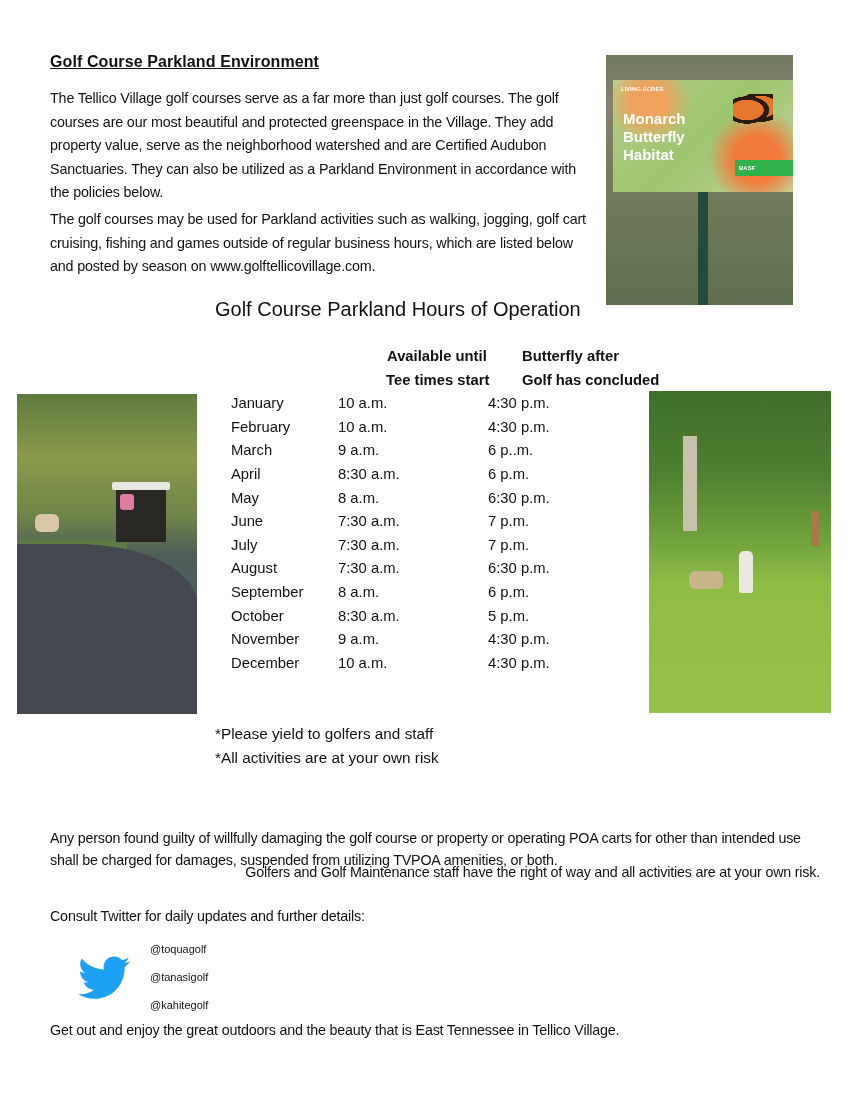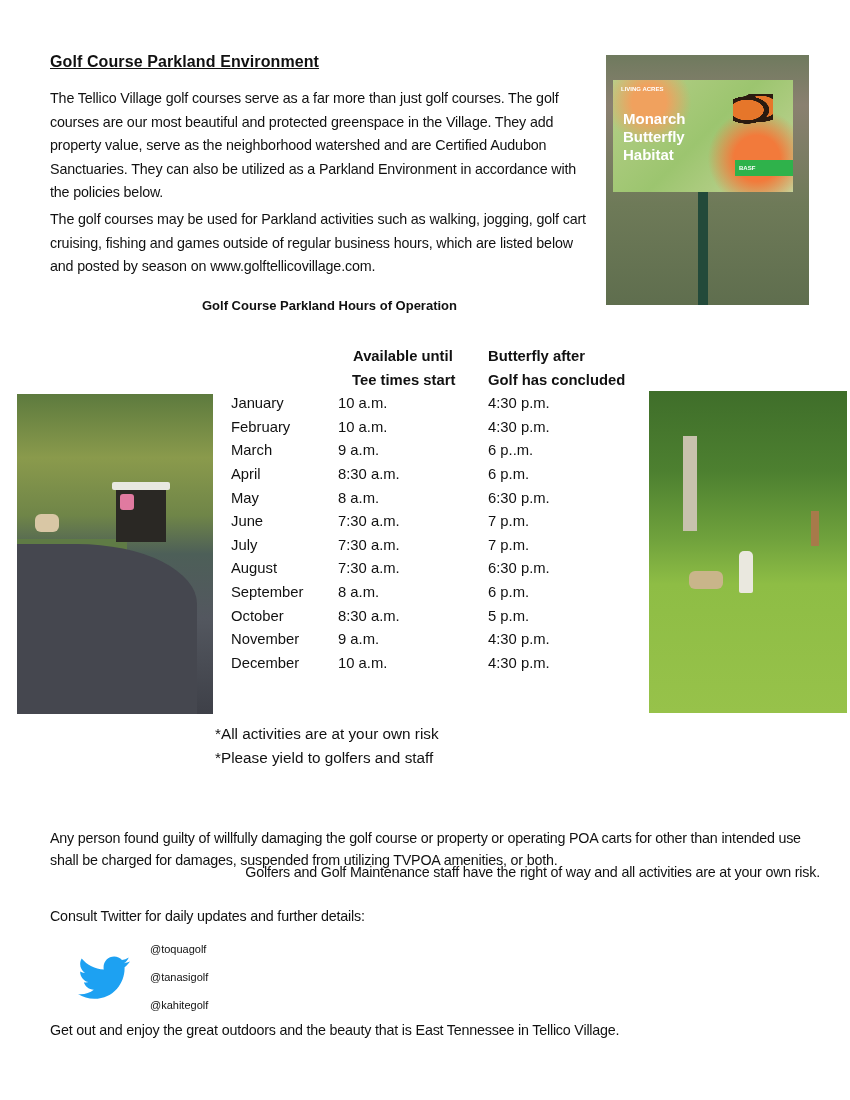--- a/index.html
+++ b/index.html
@@ -3,36 +3,36 @@
 <meta charset="utf-8">
 <style>
   html, body { margin: 0; padding: 0; background: #ffffff; }
   body { width: 850px; height: 1100px; position: relative; overflow: hidden;
          font-family: "Liberation Sans", "DejaVu Sans", sans-serif; color: #111; }
   .abs { position: absolute; }
   .title { left: 50px; top: 53px; font-size: 16px; font-weight: bold; text-decoration: underline; letter-spacing: 0.1px; }
   .para { left: 50px; width: 540px; font-size: 14.3px; line-height: 23.5px; letter-spacing: -0.15px; }
   .p1 { top: 87px; }
   .p2 { top: 208px; }
-  .section-head { left: 202px; top: 298px; font-size: 13px; font-weight: bold; }
+  .section-head { left: 215px; top: 298px; font-size: 20px; font-weight: normal; }
   .hours { left: 215px; top: 345px; font-size: 14.8px; }
   .hours .row { position: relative; height: 23.6px; line-height: 23.6px; }
   .hours .c1 { position: absolute; left: 16px; width: 120px; }
   .hours .c2 { position: absolute; left: 123px; width: 145px; }
   .hours .c3 { position: absolute; left: 273px; width: 160px; }
-  .hours .hdr .c2, .hours .hdr .c3 { font-weight: bold; }
+  .hours .hdr .c2, .hours .hdr .c3 { font-weight: bold; margin-left: 34px; }
   .hours .hdr .c2 { left: 138px; }
   .notes { left: 215px; top: 722px; font-size: 15.3px; line-height: 24px; }
   .para2 { left: 50px; width: 770px; font-size: 14.3px; line-height: 21.5px; letter-spacing: -0.2px; }
   .p3 { top: 828px; }
   .p4 { top: 862px; text-align: right; }
   .p5 { top: 906px; }
   .handles { left: 150px; top: 935px; font-size: 11px; line-height: 28px; }
   .p6 { top: 1020px; }
-  .photo { overflow: hidden; padding-left: 16px; }
+  .photo { overflow: hidden; }
   .photo-monarch { left: 606px; top: 55px; width: 187px; height: 250px;
     background: linear-gradient(180deg, #6f7a5e 0%, #8a8070 20%, #6e7a58 60%, #5f6e4e 100%); }
   .sign { position: absolute; left: 7px; top: 25px; width: 180px; height: 112px;
     background: radial-gradient(circle at 80% 70%, #f27a3b 0 14%, transparent 30%),
                 radial-gradient(circle at 20% 20%, #f0a15e 0 10%, transparent 25%),
                 linear-gradient(135deg, #b8cf8a 0%, #9cc56f 50%, #c7d59a 100%); }
   .sign-small { position:absolute; left: 8px; top: 6px; font-size: 6px; color:#fff; line-height:7px; font-weight:bold; }
   .sign-text { position: absolute; left: 10px; top: 30px; font-size: 15px; font-weight: bold; color: #fff; line-height: 18px; }
   .sign-brand { position: absolute; right: 0; bottom: 16px; width: 58px; height: 16px; background: #2fb24b; color:#fff; font-size:6px; font-weight:bold; line-height:16px; padding-left:4px; box-sizing:border-box; }
   .butterfly { position:absolute; right: 20px; top: 14px; width: 40px; height: 32px;
@@ -162,22 +162,22 @@
 </div>
 
 <div class="abs photo photo-walk">
   <div class="trunk1"></div>
   <div class="trunk2"></div>
   <div class="walkdog"></div>
   <div class="walker"></div>
 </div>
 
 <div class="abs notes">
+  <div>*Please yield to golfers and staff</div>
   <div>*All activities are at your own risk</div>
-  <div>*Please yield to golfers and staff</div>
 </div>
 
 <div class="abs para2 p3">Any person found guilty of willfully damaging the golf course or property or operating POA carts for other than intended use shall be charged for damages, suspended from utilizing TVPOA amenities, or both.</div>
 <div class="abs para2 p4">Golfers and Golf Maintenance staff have the right of way and all activities are at your own risk.</div>
 <div class="abs para2 p5">Consult Twitter for daily updates and further details:</div>
 
 <div class="abs twitter">
   <svg viewBox="0 0 24 20" width="52" height="46">
     <path fill="#1DA1F2" d="M24 2.4c-.9.4-1.8.6-2.8.8 1-.6 1.8-1.6 2.2-2.7-1 .6-2 1-3.1 1.2C19.4.7 18.1.1 16.7.1c-2.7 0-4.9 2.2-4.9 4.9 0 .4 0 .8.1 1.1C7.8 5.9 4.2 4 1.7 1 1.3 1.7 1 2.6 1 3.5c0 1.7.9 3.2 2.2 4.1-.8 0-1.6-.2-2.2-.6v.1c0 2.4 1.7 4.4 3.9 4.8-.4.1-.8.2-1.3.2-.3 0-.6 0-.9-.1.6 2 2.4 3.4 4.6 3.4-1.7 1.3-3.8 2.1-6.1 2.1-.4 0-.8 0-1.2-.1 2.2 1.4 4.8 2.2 7.5 2.2 9.1 0 14-7.5 14-14v-.6c1-.7 1.8-1.6 2.5-2.6z"></path>
   </svg>

